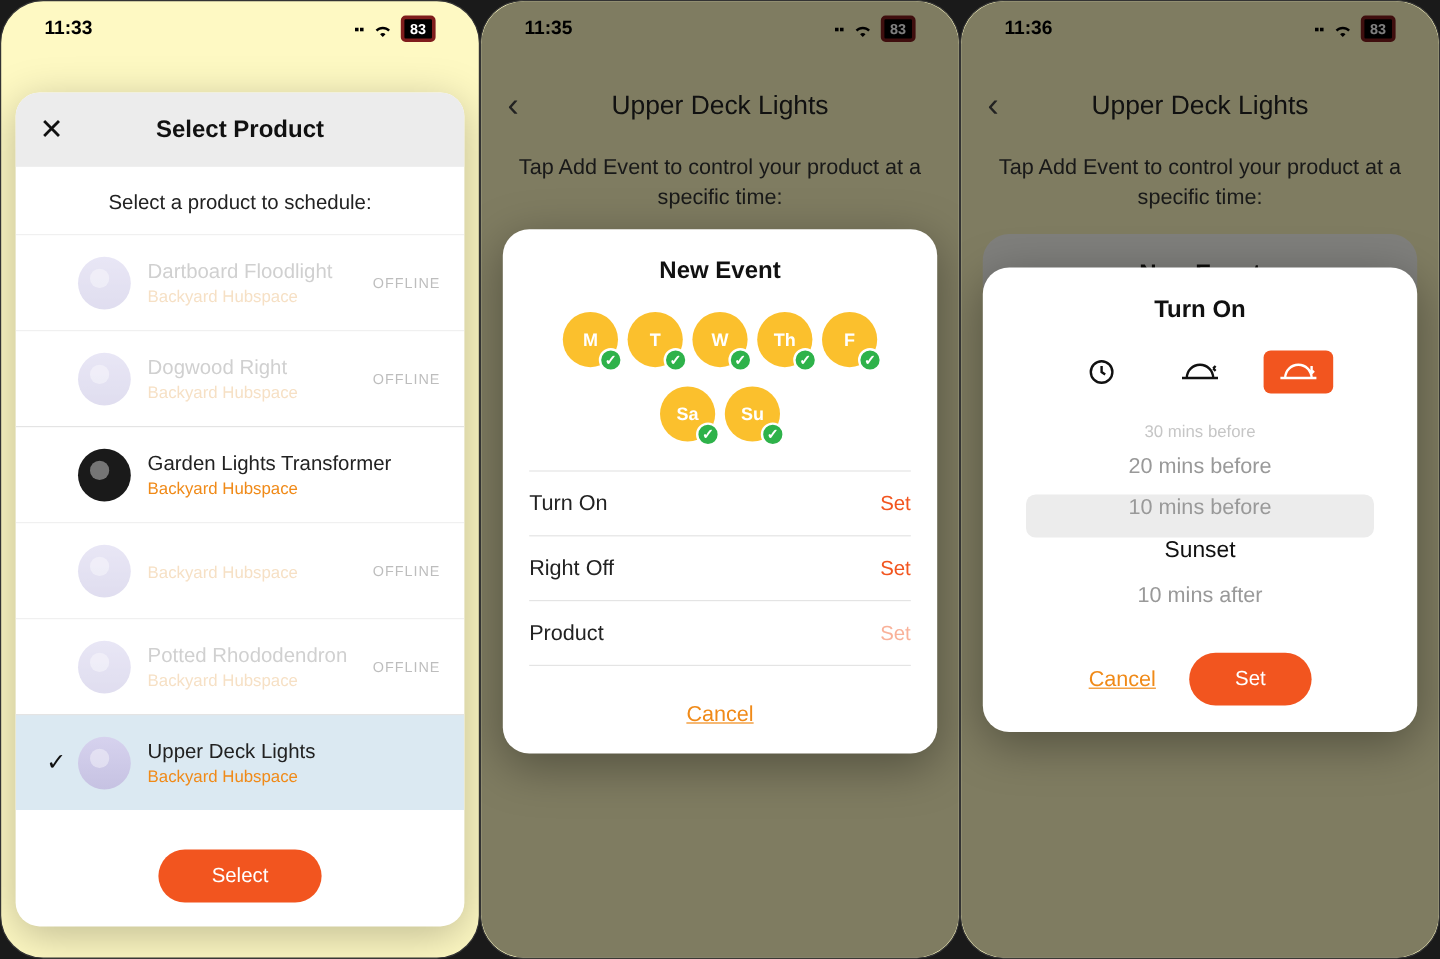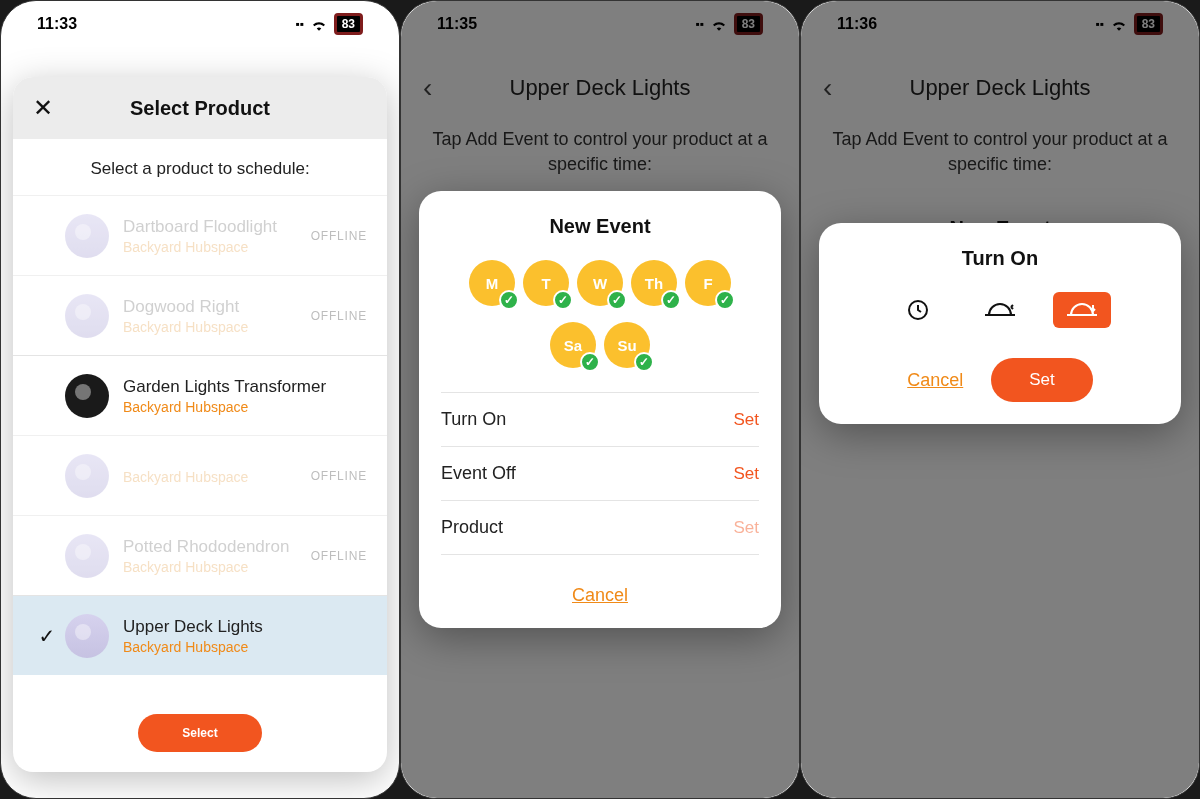--- a/index.html
+++ b/index.html
@@ -11,21 +11,21 @@
     overflow: hidden;
   }
   .canvas {
     display: flex;
     width: 1200px;
     height: 799px;
   }
   .phone {
     flex: 1;
     position: relative;
-    background: #ffffff;
+    background: #fef9c3;
     border-radius: 36px;
     overflow: hidden;
     border: 1px solid #333;
   }
   .phone.dimmed::before {
     content: "";
     position: absolute;
     inset: 0;
     background: rgba(0,0,0,0.5);
     z-index: 1;
@@ -183,22 +183,22 @@
   .prod-hub.dim { color: #efc795; }
   .offline-label {
     font-size: 12px;
     letter-spacing: 0.8px;
     color: #888;
   }
   .select-btn {
     margin: 16px auto 20px;
     background: #f2551f;
     color: #fff;
-    font-size: 12px;
-    font-weight: 700;
+    font-size: 17px;
+    font-weight: 400;
     border: none;
     border-radius: 26px;
     padding: 12px 44px;
     cursor: pointer;
   }
   .bottom-nav {
     position: absolute;
     bottom: 4px; left: 0; right: 0;
     height: 34px;
     display: flex;
@@ -490,21 +490,21 @@
           <div style="flex-basis: 100%; height: 0px;"></div>
           <div class="day">Sa<span class="chk">✓</span></div>
           <div class="day">Su<span class="chk">✓</span></div>
         </div>
       <div id="setrows">
           <div class="setrow">
             <span>Turn On</span>
                   <span class="setlink">Set</span>
           </div>
           <div class="setrow">
-            <span>Event Off</span>
+            <span>Right Off</span>
                   <span class="setlink">Set</span>
           </div>
           <div class="setrow">
             <span>Product</span>
                   <span class="setlink dim">Set</span>
           </div>
         </div>
       <div class="dlg-buttons">
         <span class="cancel-link">Cancel</span>
       </div>
@@ -551,20 +551,30 @@
             </svg>
         </div>
         <div class="mode active">
           <svg width="34" height="22" viewBox="0 0 34 22" fill="none" stroke="currentColor" stroke-width="2">
               <path d="M6 16a11 11 0 0 1 22 0"></path>
               <line x1="2" y1="16" x2="32" y2="16"></line>
               <path d="M28 6v6m-2-2l2 2 2-2"></path>
             </svg>
         </div>
       </div>
+      <div class="picker">
+        <div class="picker-lines"></div>
+        <div class="picker-col" id="picker-col">
+            <div class="picker-opt faint">30 mins before</div>
+            <div class="picker-opt">20 mins before</div>
+            <div class="picker-opt">10 mins before</div>
+            <div class="picker-opt sel">Sunset</div>
+            <div class="picker-opt">10 mins after</div>
+          </div>
+      </div>
       <div class="dlg-buttons">
         <span class="cancel-link">Cancel</span>
         <button class="primary-btn">Set</button>
       </div>
     </div>
   </div>
 
 </div>
 
 </body></html>

